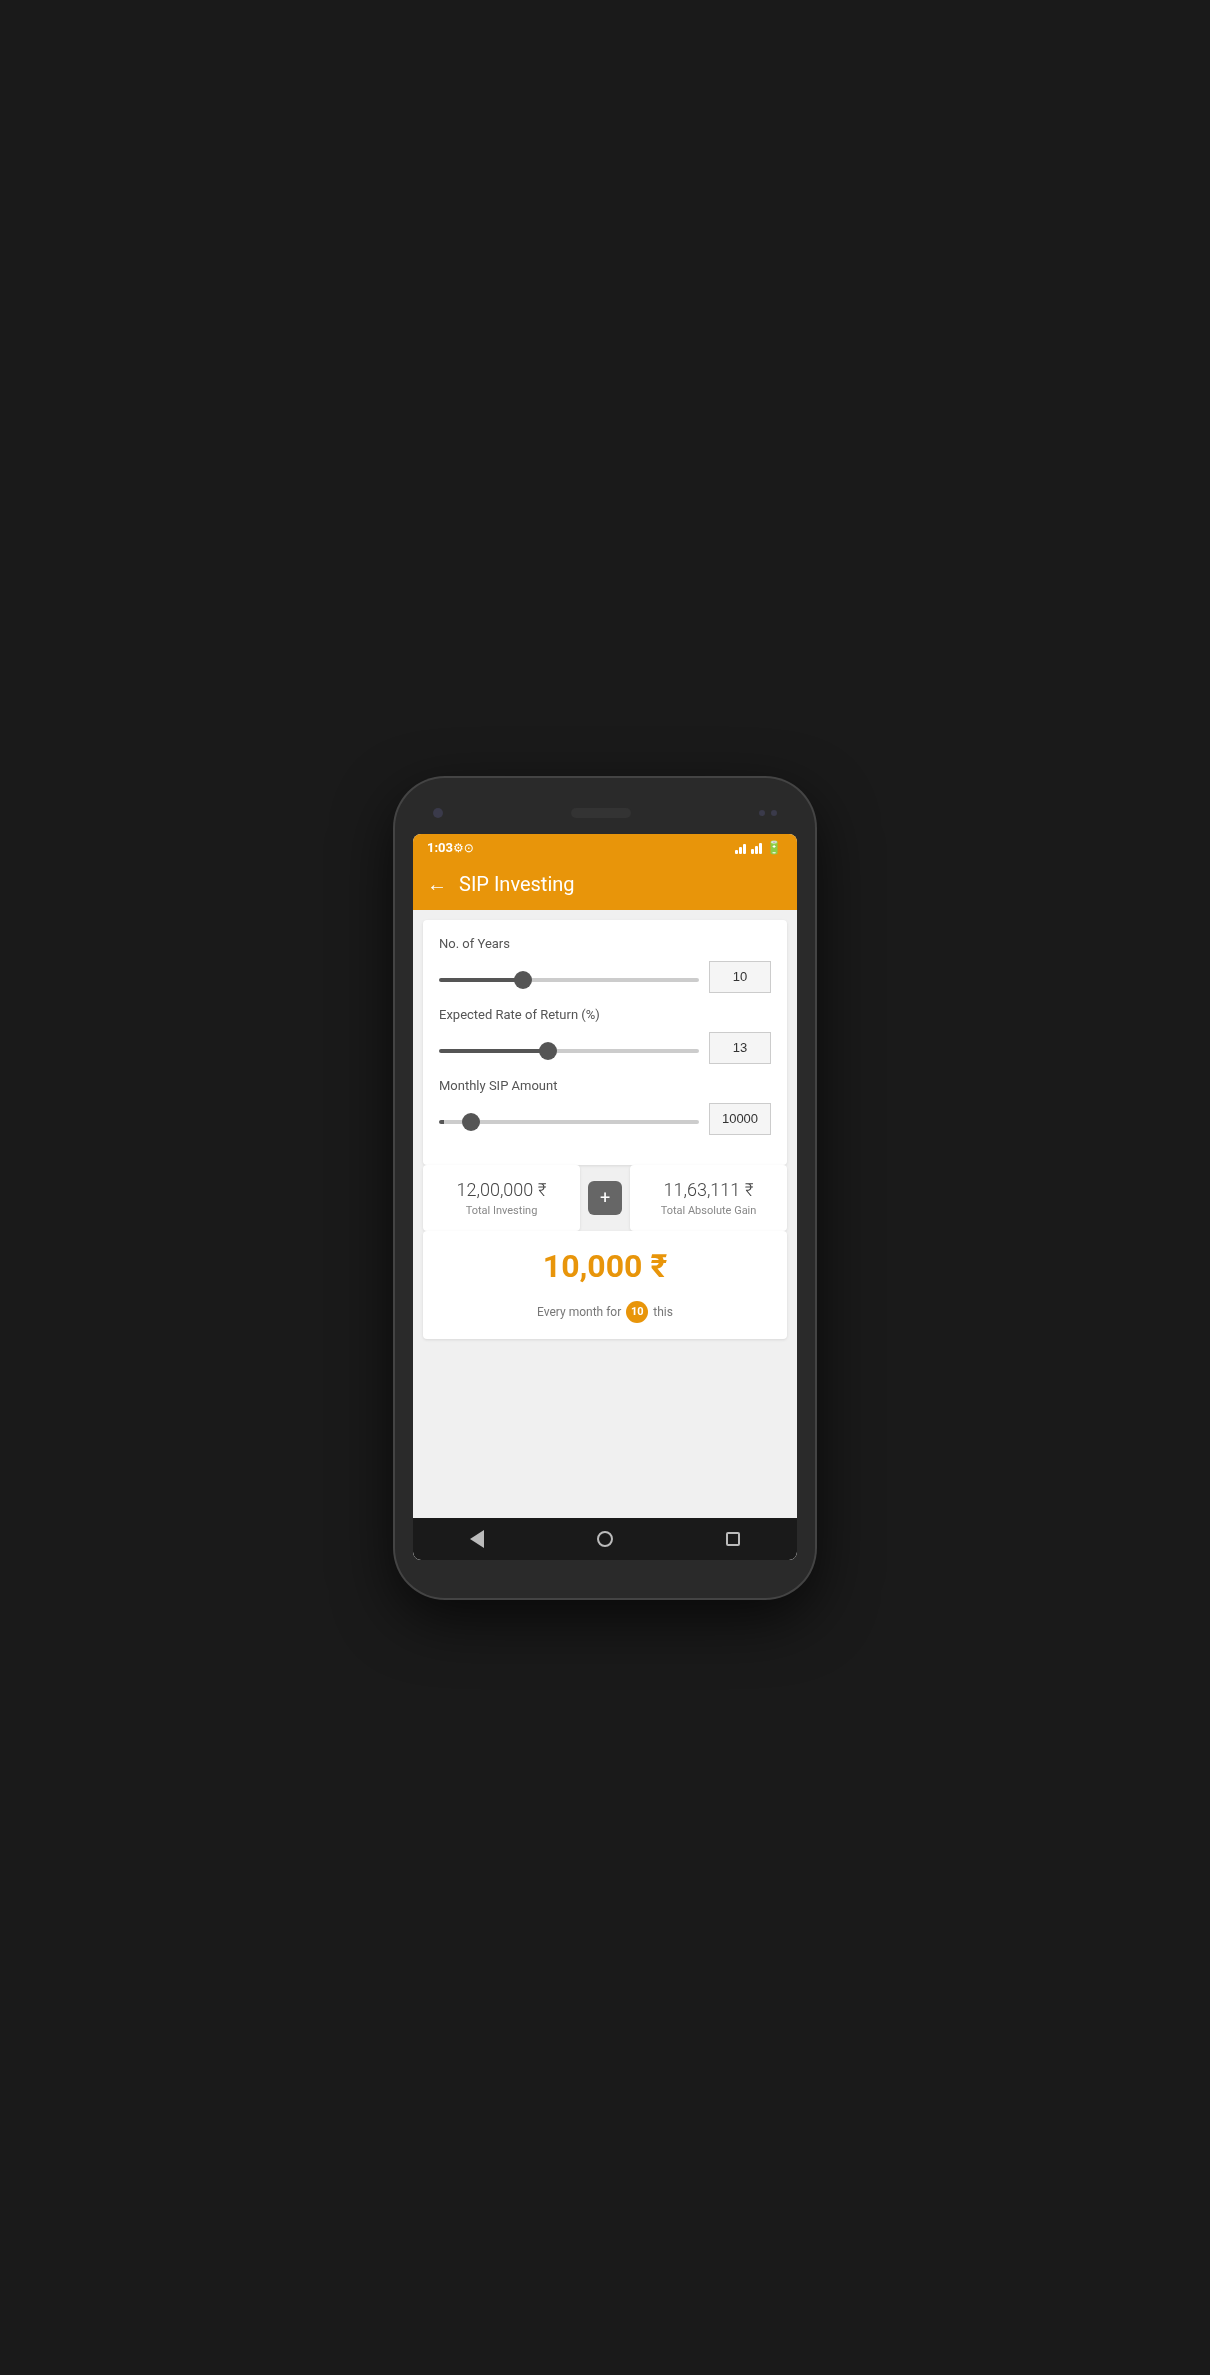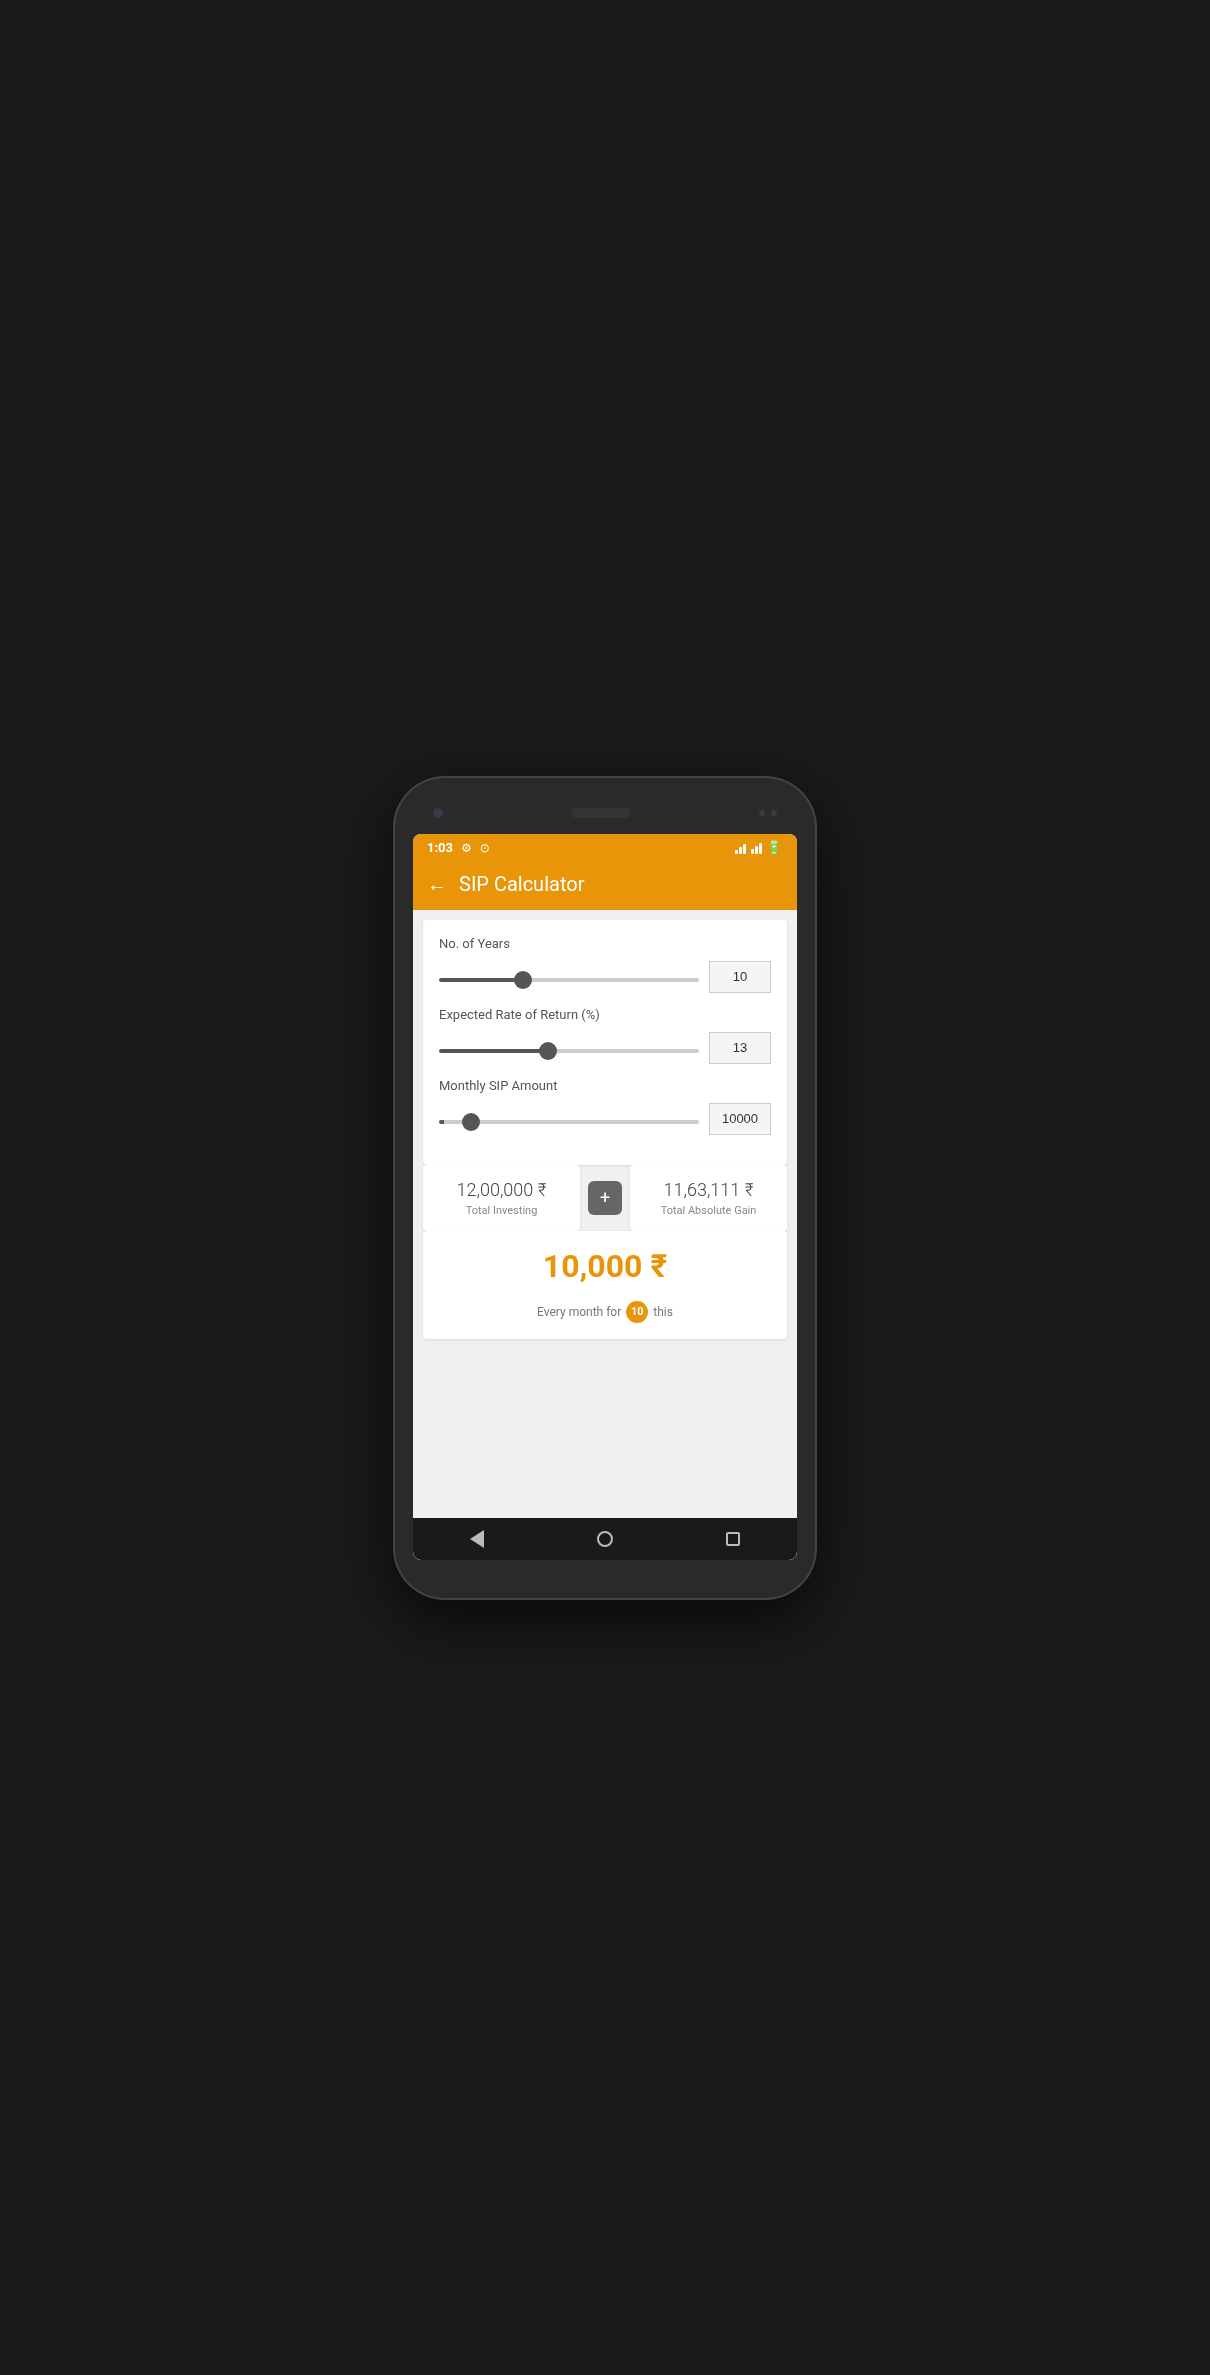--- a/index.html
+++ b/index.html
@@ -374,21 +374,21 @@
     <div class="phone-speaker"></div>
     <div class="phone-sensors">
       <div class="phone-sensor-dot"></div>
       <div class="phone-sensor-dot"></div>
     </div>
   </div>
 
   <div class="phone-screen">
 
     <div class="status-bar">
-      <div style="display:flex;align-items:center;gap:8px;">
+      <div style="display:flex;align-items:center;">
         <span class="status-time">1:03</span>
         <span style="color:white;font-size:12px;">⚙</span>
         <span style="color:white;font-size:12px;">⊙</span>
       </div>
       <div class="status-icons">
         <div class="signal-bars">
           <div style="width:3px;height:4px;background:white;border-radius:1px;"></div>
           <div style="width:3px;height:7px;background:white;border-radius:1px;"></div>
           <div style="width:3px;height:10px;background:white;border-radius:1px;"></div>
         </div>
@@ -396,21 +396,21 @@
           <div style="width:3px;height:5px;background:white;border-radius:1px;"></div>
           <div style="width:3px;height:8px;background:white;border-radius:1px;"></div>
           <div style="width:3px;height:11px;background:white;border-radius:1px;"></div>
         </div>
         <div style="color:white;font-size:13px;">🔋</div>
       </div>
     </div>
 
     <div class="app-header">
       <span class="back-arrow">←</span>
-      <span class="header-title">SIP Calculator</span>
+      <span class="header-title">SIP Investing</span>
     </div>
 
     <div class="main-content">
 
       <div class="calc-card">
 
         <div class="field-label">No. of Years</div>
         <div class="slider-row">
           <div class="slider-wrapper">
             <input type="range" min="1" max="30" value="10" style="background: linear-gradient(to right, rgb(85, 85, 85) 33%, rgb(204, 204, 204) 33%);">

